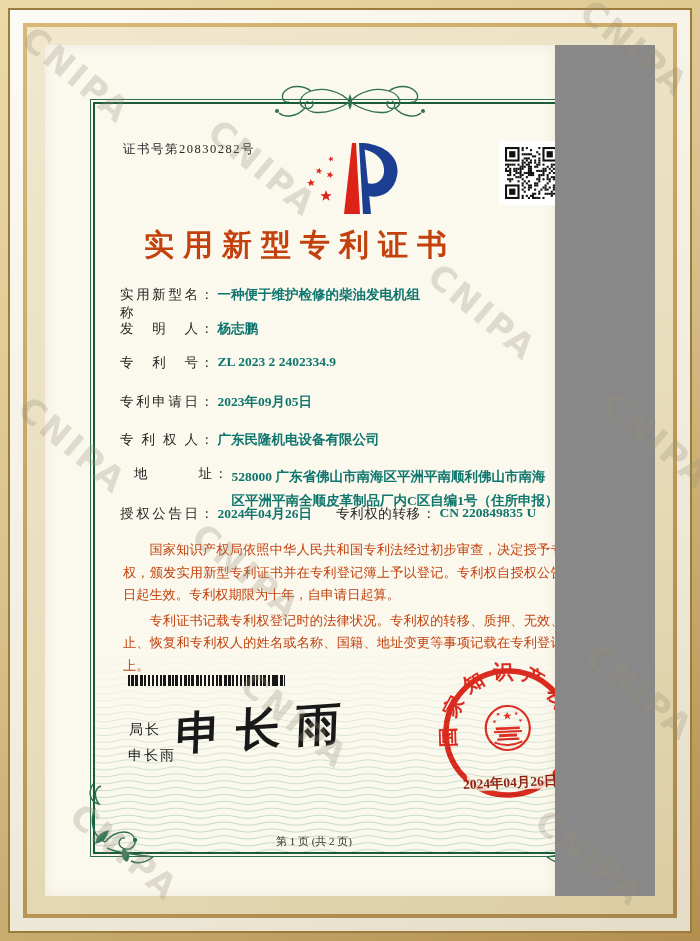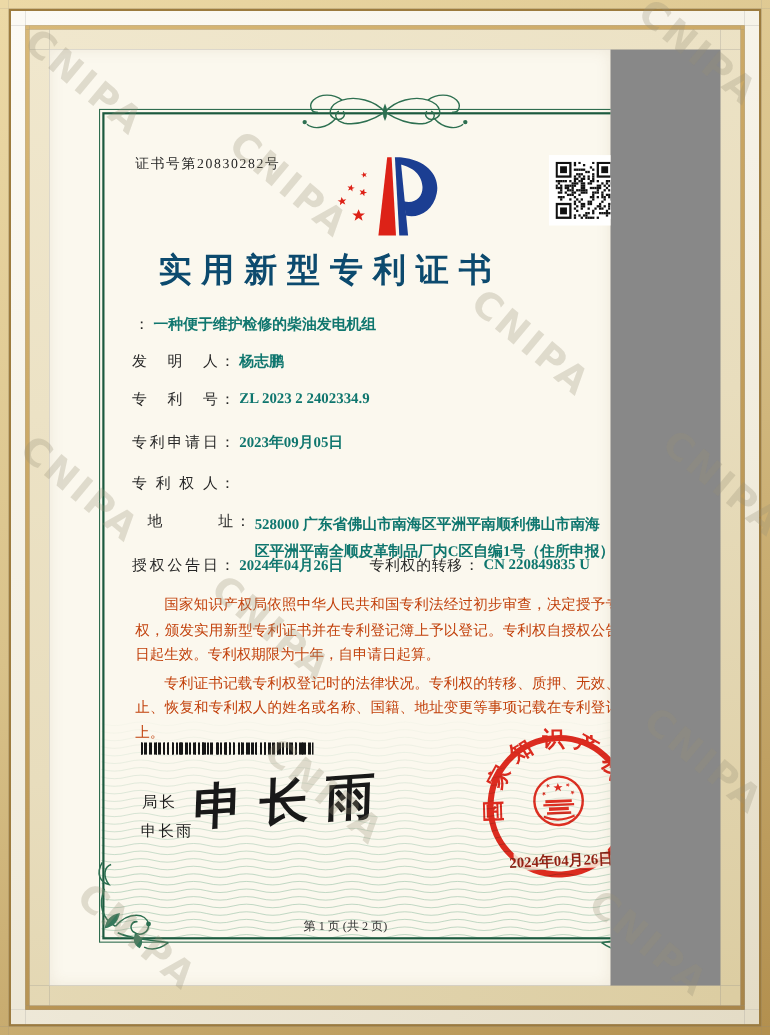--- a/index.html
+++ b/index.html
@@ -21,21 +21,21 @@
   .cert-border{position:absolute;left:45px;top:54px;width:520px;height:758px;box-sizing:border-box;
                border:1.2px solid #2f6d4f;z-index:2;}
   .cert-border::after{content:'';position:absolute;inset:2.4px;border:2.4px solid #1c5a3f;}
   .waves{position:absolute;left:47px;top:610px;z-index:1;}
   .orn{position:absolute;z-index:3;}
   .cert-no{position:absolute;left:78px;top:96px;font-size:12.5px;letter-spacing:1.5px;color:#262626;z-index:4;}
   .logo{position:absolute;left:258px;top:95px;z-index:4;}
   .qr{position:absolute;left:454px;top:96px;width:64px;height:64px;background:#fff;z-index:4;
       display:flex;align-items:center;justify-content:center;}
   .title{position:absolute;left:0;right:0;top:180px;text-align:center;font-size:30px;font-weight:700;
-         letter-spacing:9px;color:#0c4a6e;z-index:4;}
+         letter-spacing:9px;color:#c2410c;z-index:4;}
   .row{position:absolute;left:75px;width:470px;display:flex;font-size:13.5px;color:#262626;z-index:4;}
   .lbl{width:78px;flex:none;text-align:justify;text-align-last:justify;}
   .cln{flex:none;padding:0 4px 0 2px;}
   .val{font-weight:600;color:#0f766e;}
   .addr .val{font-weight:600;line-height:23.5px;}
   .grp2{display:flex;margin-left:24px;}
   .legal{position:absolute;left:78px;top:494px;width:454px;font-size:13.2px;line-height:22.6px;
          text-align:justify;color:#c2410c;z-index:4;}
   .legal p{margin:0 0 3px 0;text-indent:2em;}
   .barcode{position:absolute;left:83px;top:630px;width:157px;height:11px;z-index:4;
@@ -360,20 +360,21 @@
                     <rect x="14" y="24" width="1" height="1" fill="#111"></rect>
                     <rect x="15" y="24" width="1" height="1" fill="#111"></rect>
                     <rect x="16" y="24" width="1" height="1" fill="#111"></rect>
                     <rect x="18" y="24" width="1" height="1" fill="#111"></rect>
                   </svg>
         </div>
 
         <div class="title">实用新型专利证书</div>
 
         <div class="row" style="top:241px;">
+          <span class="lbl">实用新型名称</span>
           <span class="cln">：</span>
           <span class="val">一种便于维护检修的柴油发电机组</span>
         </div>
         <div class="row" style="top:275px;">
           <span class="lbl">发明人</span>
           <span class="cln">：</span>
           <span class="val">杨志鹏</span>
         </div>
         <div class="row" style="top:309px;">
           <span class="lbl">专利号</span>
@@ -381,20 +382,21 @@
           <span class="val">ZL 2023 2 2402334.9</span>
         </div>
         <div class="row" style="top:348px;">
           <span class="lbl">专利申请日</span>
           <span class="cln">：</span>
           <span class="val">2023年09月05日</span>
         </div>
         <div class="row" style="top:386px;">
           <span class="lbl">专利权人</span>
           <span class="cln">：</span>
+          <span class="val">广东民隆机电设备有限公司</span>
         </div>
         <div class="row addr" style="top:420px;margin-left:14px;">
           <span class="lbl">地址</span>
           <span class="cln">：</span>
           <span class="val">
             <span>528000 广东省佛山市南海区平洲平南顺利佛山市南海</span><br>
             <span>区平洲平南全顺皮革制品厂内C区自编1号（住所申报）</span>
           </span>
         </div>
         <div class="row" style="top:460px;">

